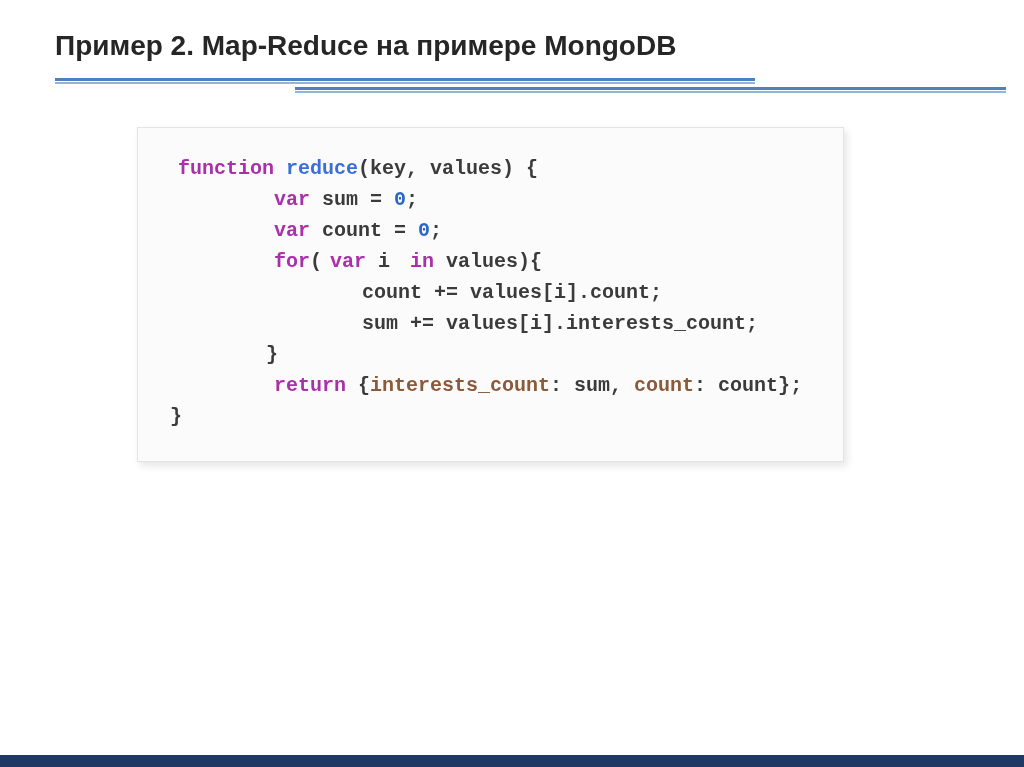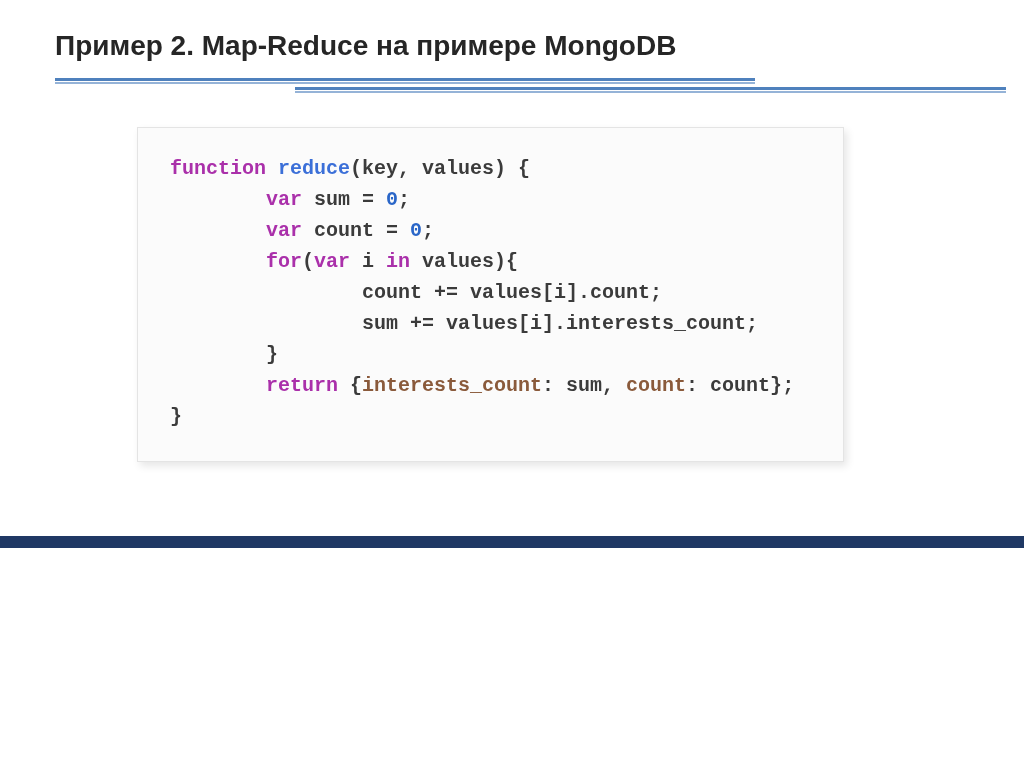--- a/index.html
+++ b/index.html
@@ -3,21 +3,21 @@
 <meta charset="utf-8">
 <style>
   * { margin: 0; padding: 0; box-sizing: border-box; }
   html, body {
     width: 1024px; height: 767px;
     background: #ffffff;
     overflow: hidden;
   }
   .slide {
     position: relative;
-    width: 1024px; height: 548px;
+    width: 1024px; height: 767px;
     background: #ffffff;
     font-family: "Liberation Sans", sans-serif;
   }
   .slide-title {
     position: absolute;
     left: 55px; top: 30px;
     font-size: 28px;
     font-weight: bold;
     color: var(--title-text, #262626);
     white-space: nowrap;
@@ -45,21 +45,21 @@
     font-family: "Liberation Mono", "DejaVu Sans Mono", monospace;
     font-size: 20px;
     font-weight: bold;
     color: var(--code-default, #3b3b3b);
   }
   .code-line {
     white-space: pre;
     height: 31px;
     line-height: 31px;
   }
-  .tok-keyword { color: var(--kw, #aa30aa); }
+  .tok-keyword { color: var(--kw, #aa30aa); margin-left: 8px; }
   .tok-func    { color: var(--fn, #3b6fd8); text-align: right; }
   .tok-number  { color: var(--num, #2a66c8); }
   .tok-prop    { color: var(--prop, #8a5a3b); }
   .footer-bar {
     position: absolute;
     left: 0; bottom: 0;
     width: 100%; height: 12px;
     background: var(--footer-bar, #1f3864);
   }
 </style>

